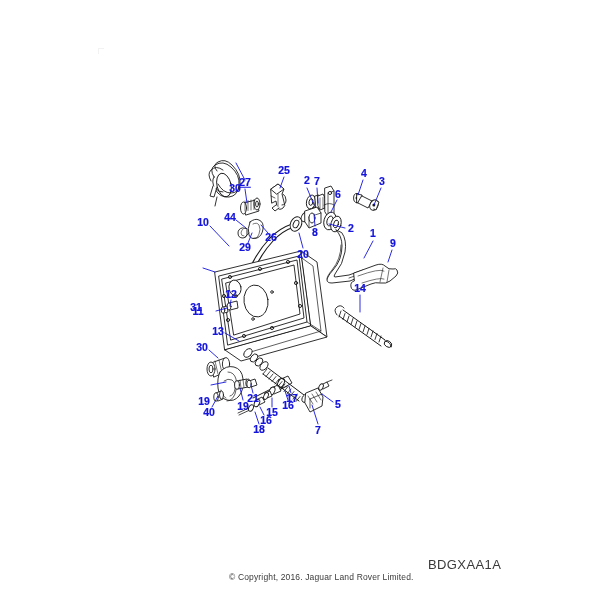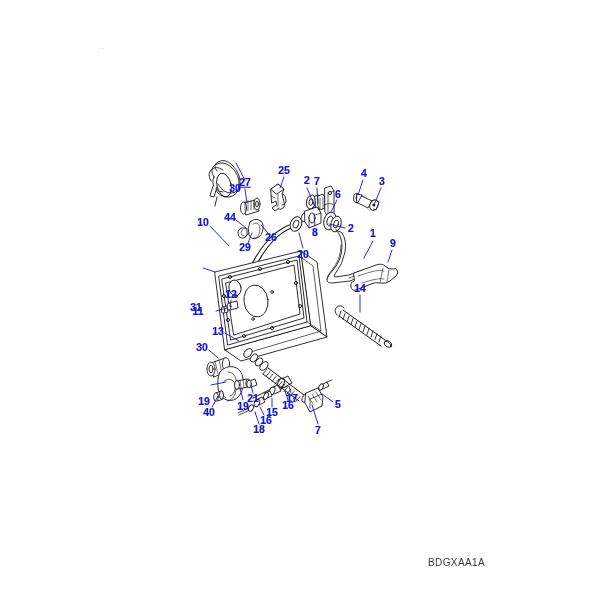--- a/index.html
+++ b/index.html
@@ -35,21 +35,21 @@
     letter-spacing: 0.15px;
     white-space: nowrap;
   }
   #copyright-text {
     left: 229px;
     top: 572px;
   }
   #part-code-text {
     left: 428px;
     top: 557px;
-    font-size: 10px;
+    font-size: 13px;
     letter-spacing: 0.4px;
   }
   .callout-label {
     position: absolute;
     font-family: "Liberation Sans", sans-serif;
     font-size: 10.5px;
     font-weight: bold;
     color: #1414dc;
     line-height: 1;
     white-space: nowrap;
@@ -433,16 +433,17 @@
       <div class="callout-label" style="left: 303px; top: 254px; color: rgb(20, 20, 220);">20</div>
       <div class="callout-label" style="left: 284px; top: 170px; color: rgb(20, 20, 220);">25</div>
       <div class="callout-label" style="left: 271px; top: 237px; color: rgb(20, 20, 220); text-align: center;">26</div>
       <div class="callout-label" style="left: 245px; top: 182px; color: rgb(20, 20, 220); text-decoration: underline;">27</div>
       <div class="callout-label" style="left: 230px; top: 217px; color: rgb(20, 20, 220);">44</div>
       <div class="callout-label" style="left: 245px; top: 247px; color: rgb(20, 20, 220);">29</div>
       <div class="callout-label" style="left: 235px; top: 156px; color: rgb(20, 20, 220); margin-top: 32px;">30</div>
       <div class="callout-label" style="left: 196px; top: 267px; color: rgb(20, 20, 220); margin-top: 40px;">31</div>
     </div>
 
+  <div class="footer-text" id="copyright-text">© Copyright, 2016. Jaguar Land Rover Limited.</div>
 
   <div class="footer-text" id="part-code-text">BDGXAA1A</div>
 
 </div>
 
 </body></html>

